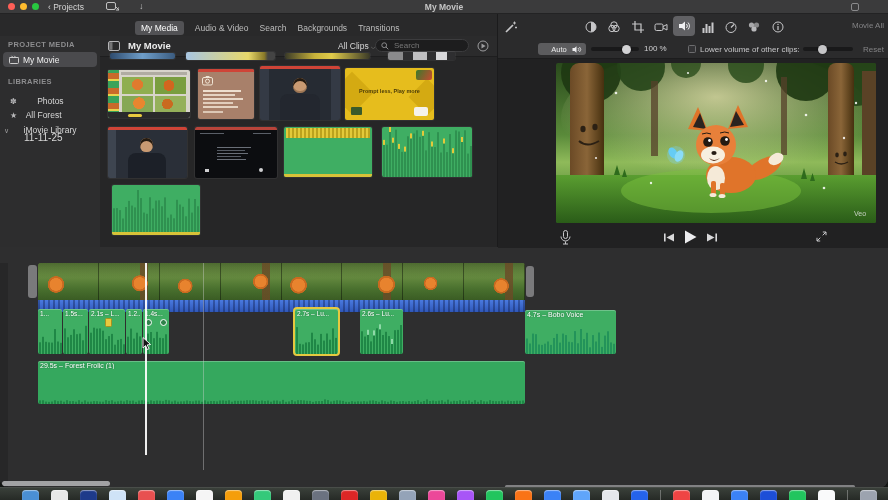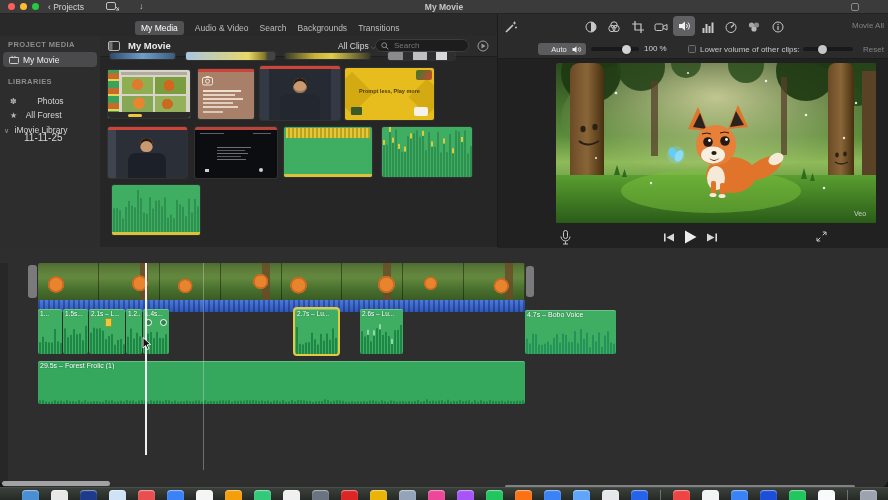--- a/index.html
+++ b/index.html
@@ -118,21 +118,21 @@
     <div class="abs" style="left:10px;top:54px">
       <span style="color:#b8b8ba;font-size:8px">✽</span>
       <span class="side-item" style="margin-left:16px">Photos</span>
     </div>
     <div class="abs" style="left:10px;top:68px">
       <span style="color:#b8b8ba;font-size:8px">★</span>
       <span class="side-item" style="margin-left:4px">All Forest</span>
     </div>
     <div class="abs" style="left:4px;top:83px">
       <span style="color:#9a9a9c;font-size:7px">∨</span>
-      <span class="side-item" style="margin-left:1px">iMovie Library</span>
+      <span class="side-item" style="margin-left:10px">iMovie Library</span>
     </div>
     <div class="abs side-item" style="left:24px;top:96px;font-size:10px">11-11-25</div>
   </div>
 
   <div class="abs media">
     <div class="abs media-head">
       <span class="abs" style="left:8px;top:5px">
         <svg width="12" height="10">
               <rect x="0.5" y="0.5" width="11" height="9" rx="1.5" fill="none" stroke="#b4b4b6"></rect>
               <rect x="1.2" y="1.2" width="3.3" height="7.6" fill="rgba(180,180,182,.55)"></rect>

